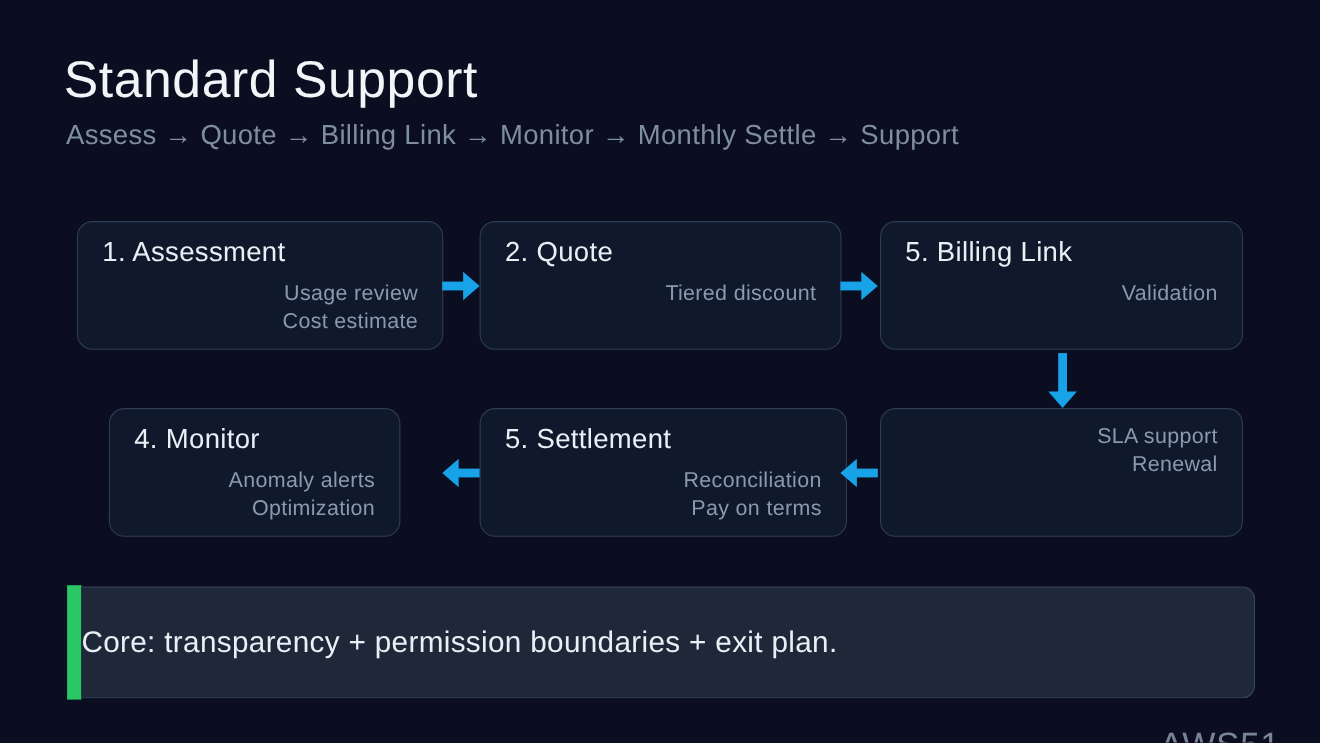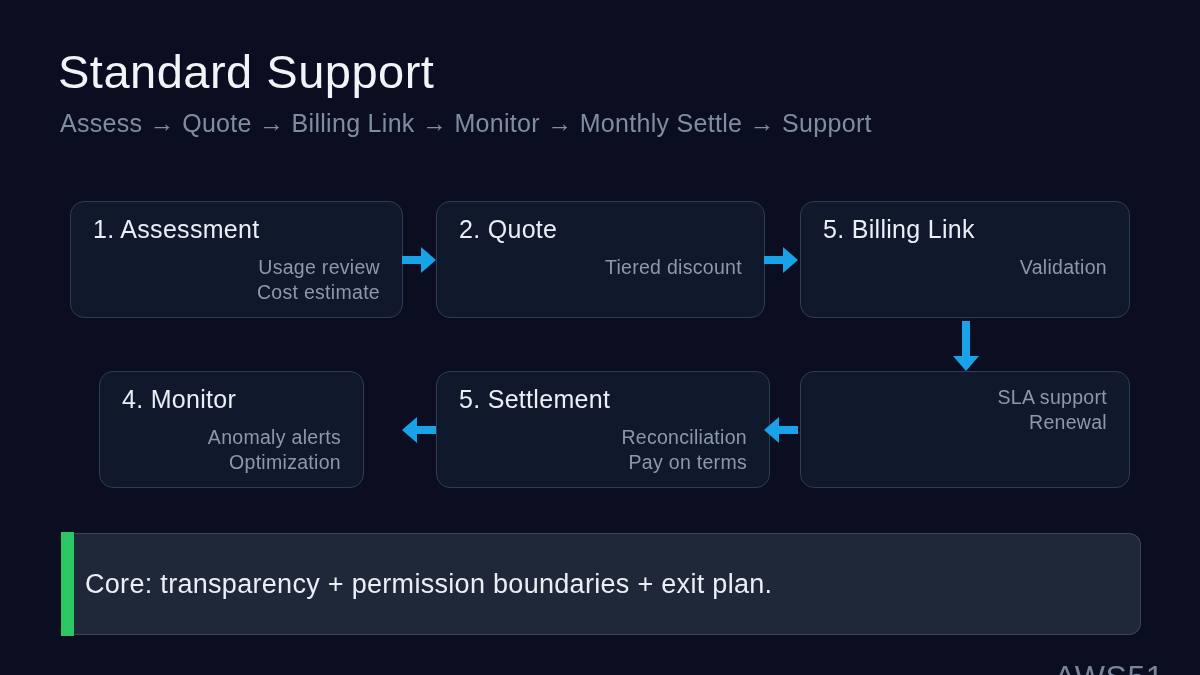--- a/index.html
+++ b/index.html
@@ -65,21 +65,21 @@
   }
   .callout-body{
     position:absolute;left:13px;top:1px;right:0;bottom:1px;
     background:var(--callout-fill);
     border:1px solid var(--callout-border);border-left:none;
     border-radius:0 12px 12px 0;
     display:flex;align-items:center;
   }
   .callout-text{
     font-size:27px;color:var(--card-title-text);
-    letter-spacing:0.3px;white-space:nowrap;margin-left:11px;
+    letter-spacing:0.3px;white-space:nowrap;
   }
 
   .watermark{
     position:absolute;right:36px;top:659px;
     font-size:32px;color:var(--watermark-text);letter-spacing:0.5px;
   }
 </style>
 </head>
 <body>
 

